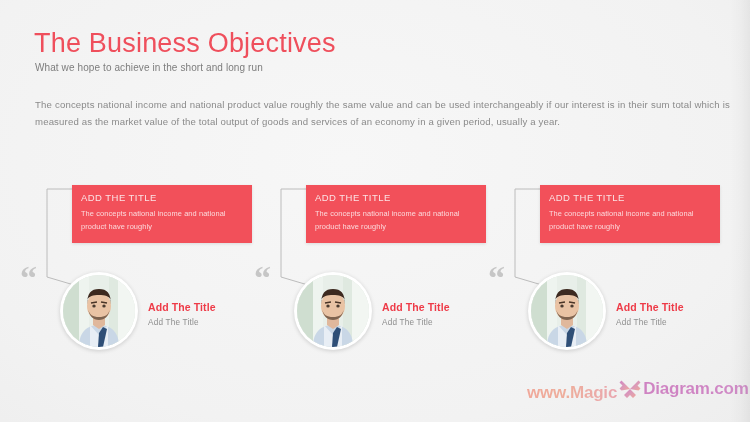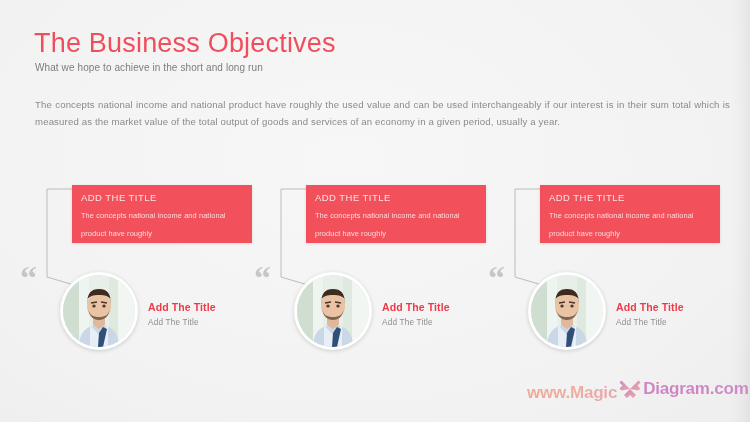--- a/index.html
+++ b/index.html
@@ -119,21 +119,21 @@
     font-weight: 400;
     letter-spacing: 0.45px;
     color: #fbe3e5;
   }
   .card-body {
     position: absolute;
     left: 9px;
     top: 22px;
     width: 163px;
     font-size: 7.4px;
-    line-height: 18px;
+    line-height: 13px;
     color: #fcdadd;
     letter-spacing: 0.1px;
   }
 
   
   .avatar {
     position: absolute;
     left: 54px;
     top: 272px;
     width: 78px;
@@ -210,21 +210,21 @@
     color: transparent;
   }
 </style>
 </head>
 <body>
 
 <div id="slide">
 
   <div class="title">The Business Objectives</div>
   <div class="subtitle">What we hope to achieve in the short and long run</div>
-  <div class="intro">The concepts national income and national product have roughly the used value and can be used interchangeably if our interest is in their sum total which is measured as the market value of the total output of goods and services of an economy in a given period, usually a year.</div>
+  <div class="intro">The concepts national income and national product value roughly the same value and can be used interchangeably if our interest is in their sum total which is measured as the market value of the total output of goods and services of an economy in a given period, usually a year.</div>
 
   <div class="column" id="col-1">
 
     <div class="bracket">
       <svg viewBox="0 0 34 98" width="34" height="98">
         <path d="M32 1 L3 1 L3 89 L30 97" fill="none" stroke="#bcbcbc" stroke-width="1"></path>
       </svg>
     </div>
 
     <div class="quote-mark">“</div>

